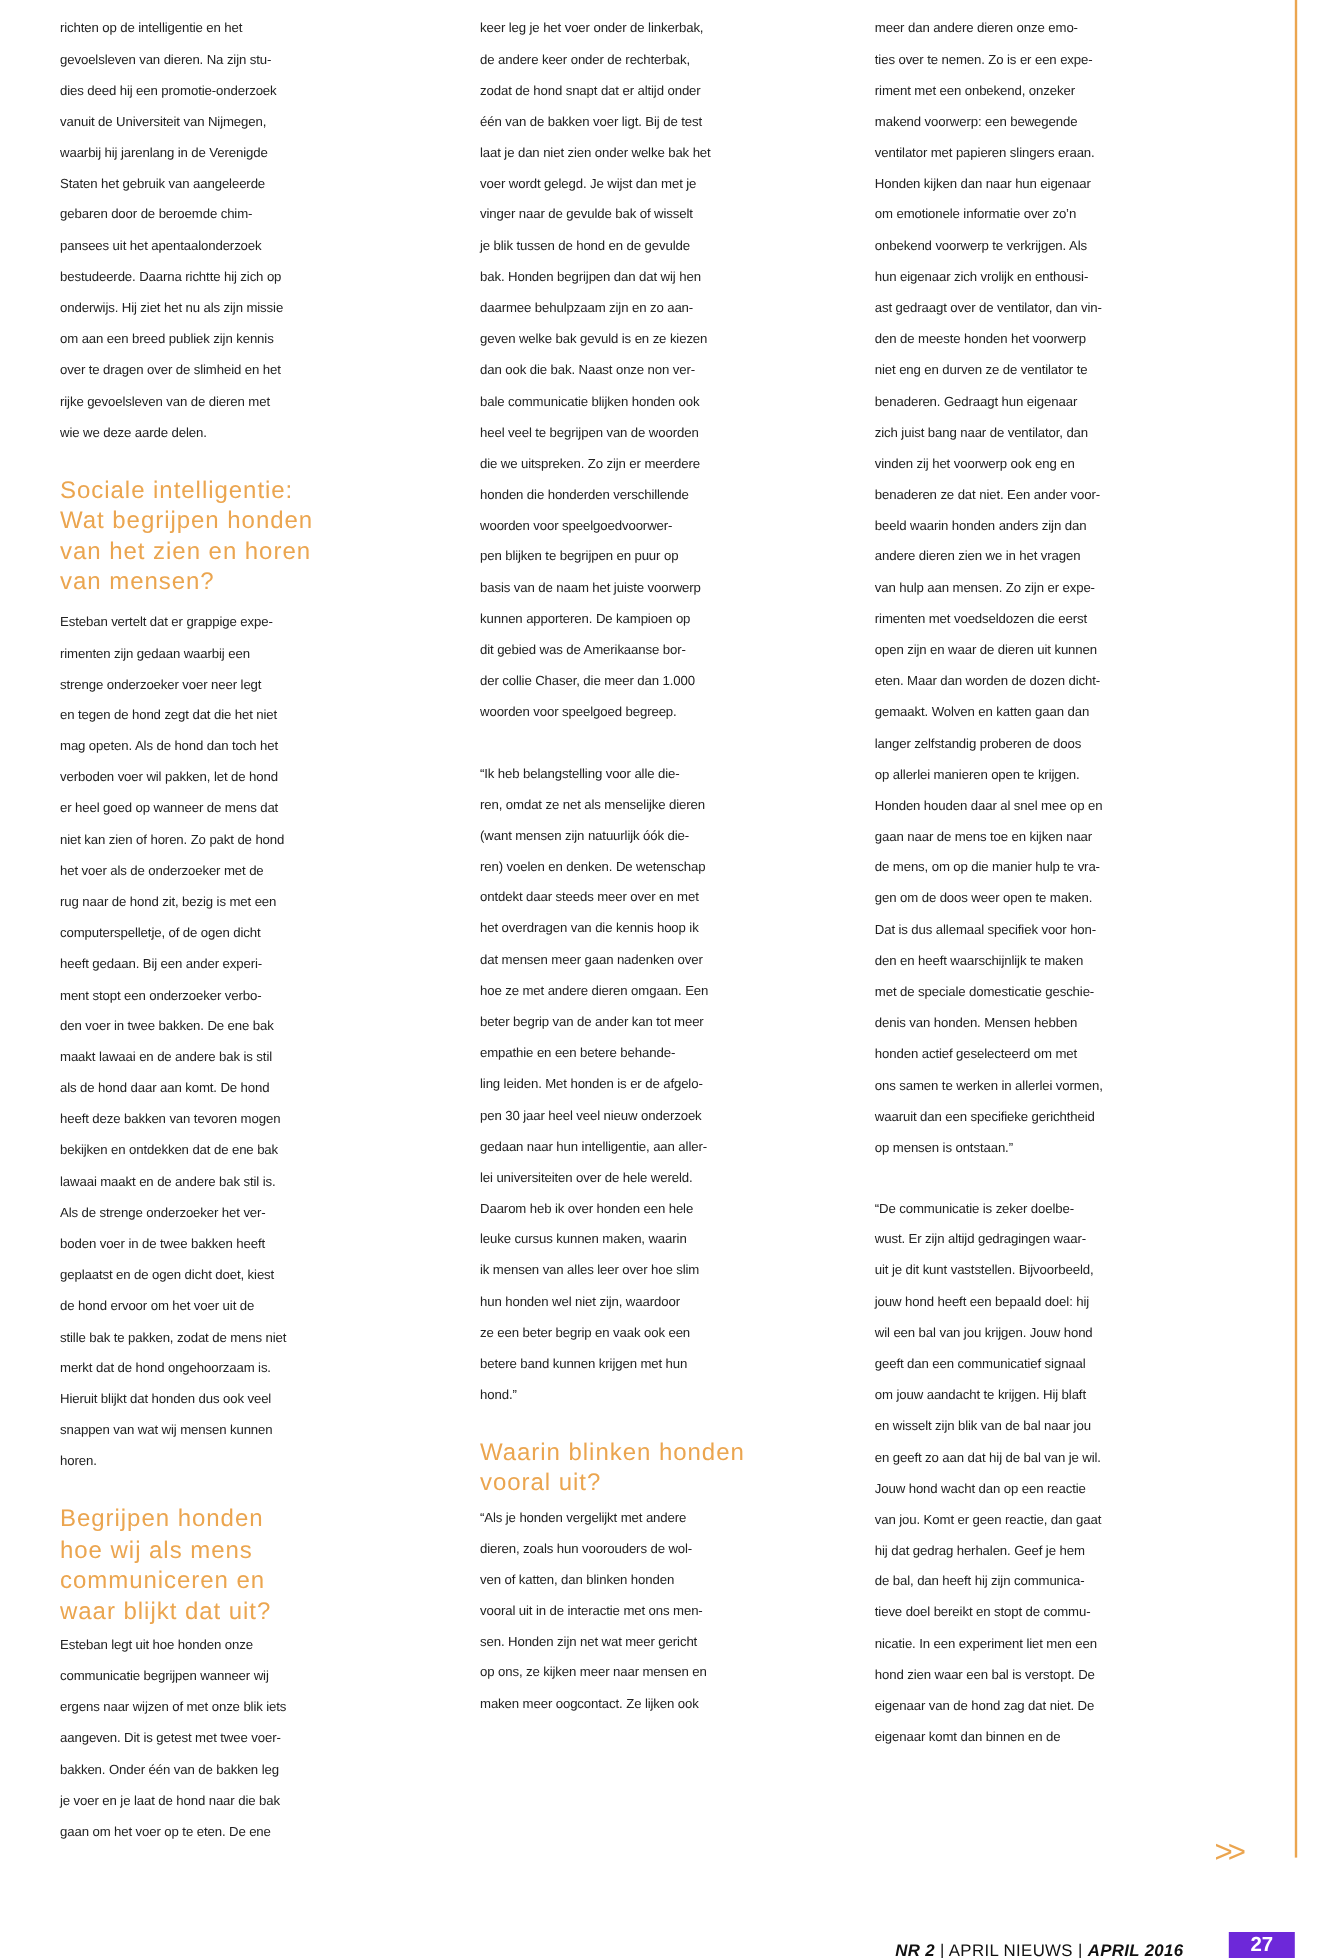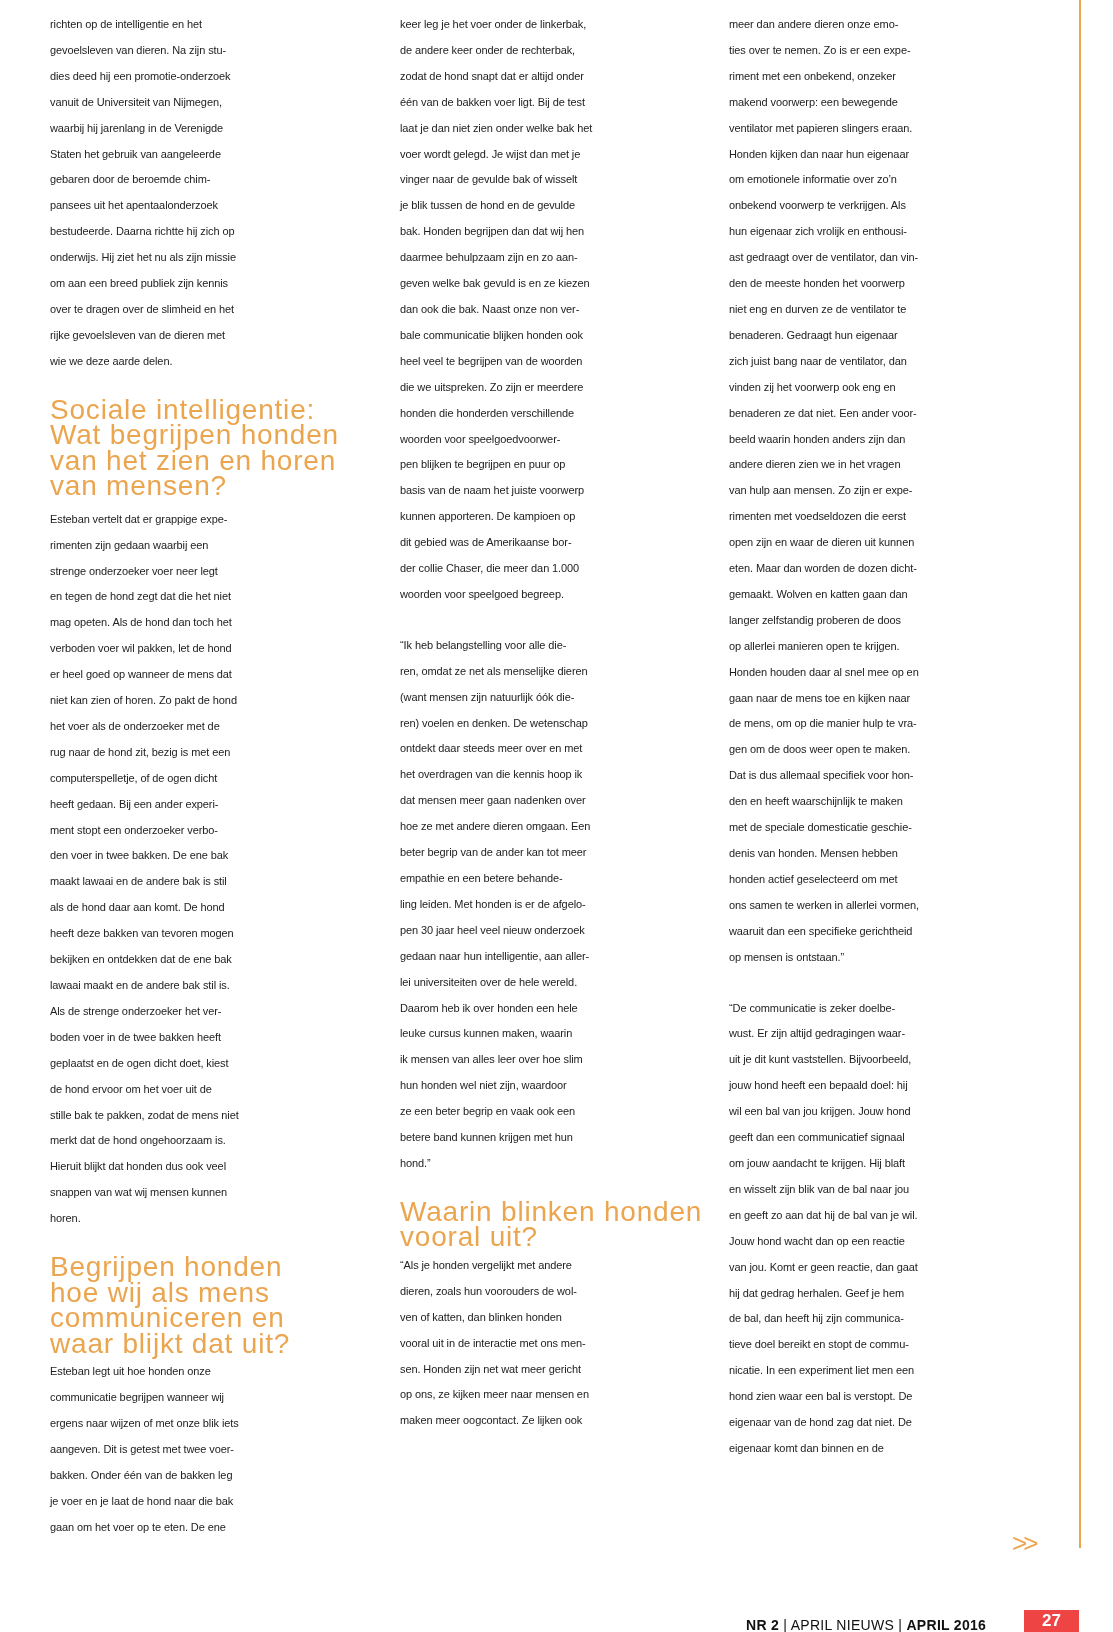--- a/index.html
+++ b/index.html
@@ -3,27 +3,27 @@
 <meta charset="utf-8">
 <style>
   html, body { margin: 0; padding: 0; background: #ffffff; }
   body { width: 1113px; height: 1632px; position: relative; overflow: hidden;
          font-family: "Liberation Sans", sans-serif; color: #222222; }
   .col { position: absolute; top: 12px; }
   .col1 { left: 50px; width: 305px; }
   .col2 { left: 400px; width: 305px; }
   .col3 { left: 729px; width: 310px; }
   .p { font-size: 11px; line-height: 25.9px; margin: 0; white-space: pre-line; letter-spacing: -0.1px; }
-  .h { color: #eba54f; font-size: 28px; line-height: 25.5px; margin: 0; letter-spacing: 0.8px; font-weight: normal; white-space: pre-line; }
+  .h { color: #eba54f; font-size: 20px; line-height: 25.5px; margin: 0; letter-spacing: 0.8px; font-weight: normal; white-space: pre-line; }
   .gap { height: 22px; }
   .rule { position: absolute; left: 1079px; top: 0; width: 2px; height: 1548px; background: #eba54f; }
   .cont { position: absolute; left: 1012px; top: 1530px; color: #eba54f; font-size: 26px; line-height: 26px; letter-spacing: -4px; }
   .footer { position: absolute; left: 746px; top: 1617px; font-size: 14px; color: #111; letter-spacing: 0.3px; }
-  .footer b { font-weight: bold; }
-  .pagenum { position: absolute; left: 1024px; top: 1610px; width: 55px; height: 22px; background: #ef4444; color: #fff;
+  .footer b { font-weight: bold; font-style: italic; }
+  .pagenum { position: absolute; left: 1024px; top: 1610px; width: 55px; height: 22px; background: #6d28d9; color: #fff;
              font-weight: bold; font-size: 17px; text-align: center; line-height: 22px; }
 </style>
 </head>
 <body>
 
 <div class="rule"></div>
 
 <div class="col col1">
   <p class="p"> richten op de intelligentie en het
 gevoelsleven van dieren. Na zijn stu-

